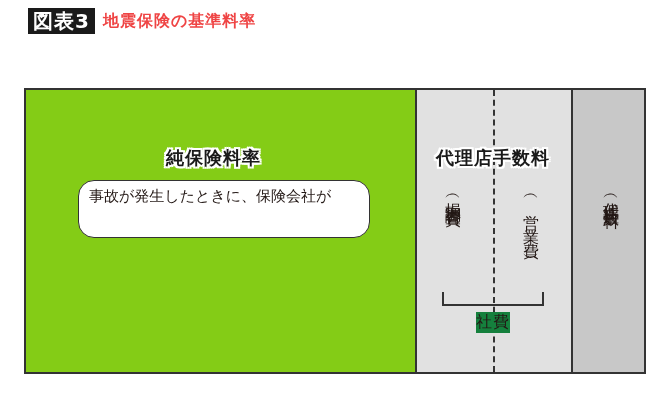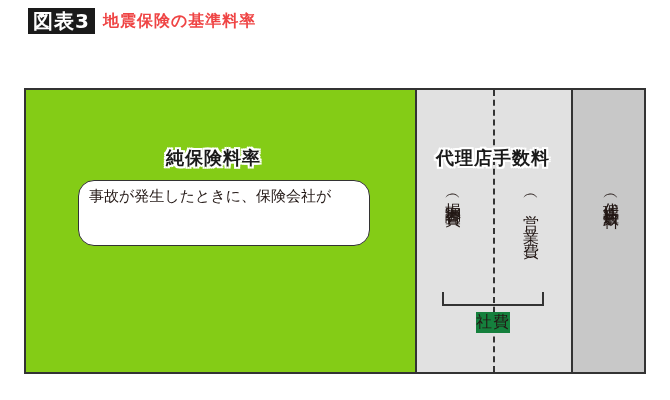--- a/index.html
+++ b/index.html
@@ -9,21 +9,21 @@
   .fig-title{font-weight:bold;font-size:16px;margin-left:8px;letter-spacing:1px;color:#ef4444;}
   .frame{position:absolute;left:24px;top:88px;width:622px;height:286px;border:2px solid #333;box-sizing:border-box;}
   .col{position:absolute;top:0;bottom:0;}
   .col-pure{left:0;width:389px;background:#84cc16;border-right:2px solid #333;}
   .col-add{left:391px;width:154px;background:#e1e1e1;border-right:2px solid #333;}
   .col-agent{left:547px;right:0;background:#c8c8c8;}
   .dashed{position:absolute;left:467px;top:0;bottom:0;border-left:2px dashed #333;}
   .heading{position:absolute;font-weight:bold;font-size:18px;color:#1a1a1a;
     text-shadow:-2px -2px 0 #fff,2px -2px 0 #fff,-2px 2px 0 #fff,2px 2px 0 #fff,0 2px 0 #fff,0 -2px 0 #fff,2px 0 0 #fff,-2px 0 0 #fff;
     letter-spacing:1px;white-space:nowrap;}
-  .desc{position:absolute;left:52px;top:90px;width:292px;height:66px;background:#fff;border:1.5px solid #333;border-radius:16px;box-sizing:border-box;padding:3px 10px;font-size:15px;line-height:25px;}
+  .desc{position:absolute;left:52px;top:90px;width:292px;height:58px;background:#fff;border:1.5px solid #333;border-radius:16px;box-sizing:border-box;padding:3px 10px;font-size:15px;line-height:25px;}
   .vtext{position:absolute;writing-mode:vertical-rl;font-size:16px;line-height:18px;letter-spacing:2px;color:#231815;}
   .bracket{position:absolute;left:418px;top:202px;width:98px;height:14px;border:2px solid #333;border-top:none;box-sizing:border-box;}
   .company{position:absolute;left:448px;top:222px;font-size:16px;background:#15803d;letter-spacing:1px;}
 </style>
 </head>
 <body>
 
 <div class="title-wrap">
   <span class="fig-label">図表3</span>
   <span class="fig-title">地震保険の基準料率</span>

